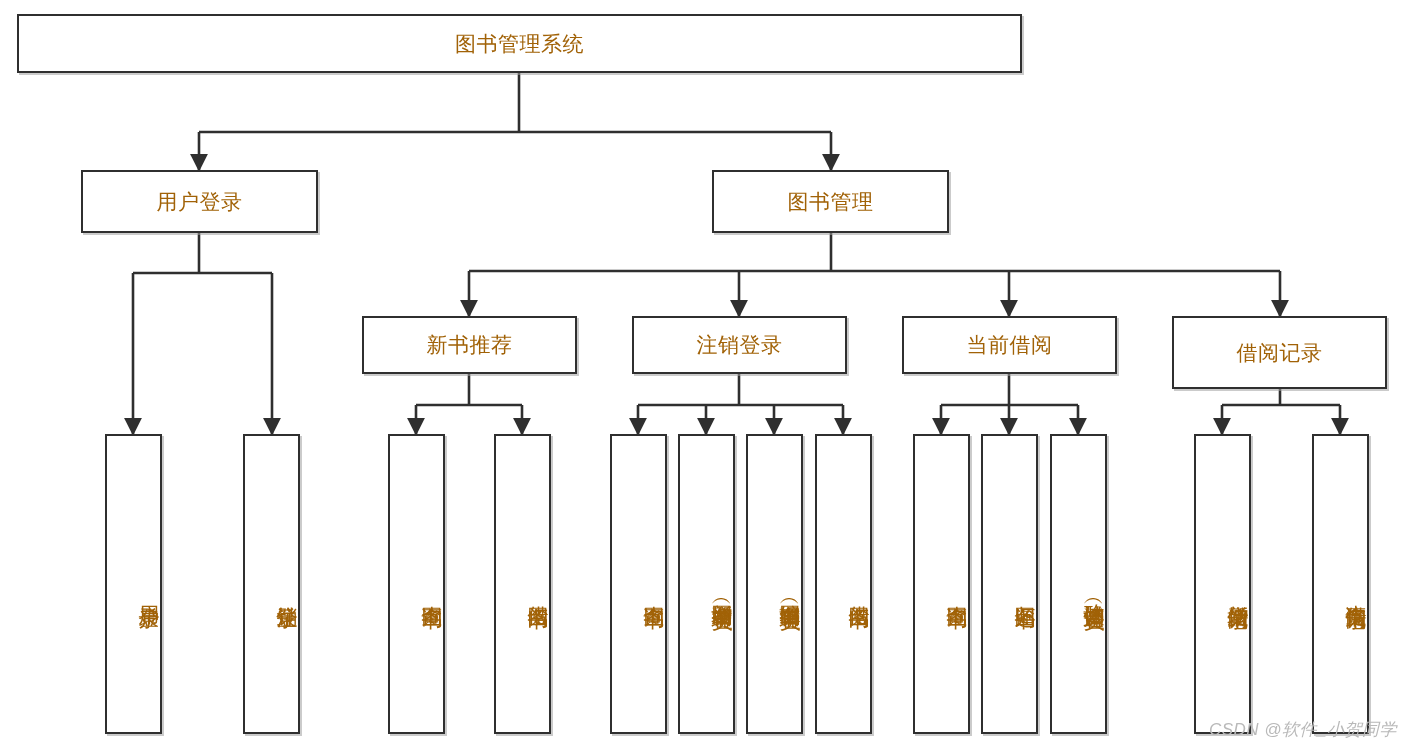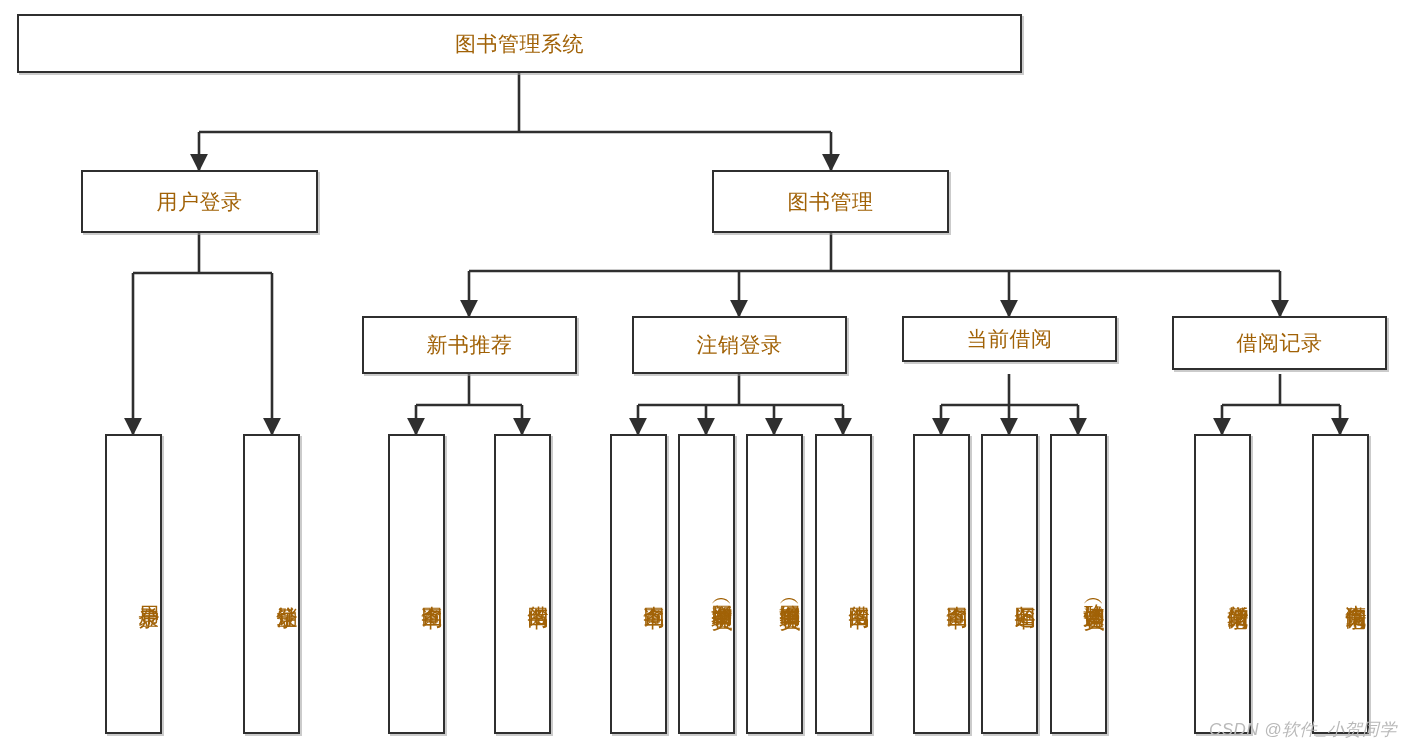--- a/index.html
+++ b/index.html
@@ -134,24 +134,24 @@
   <div class="node horiz" style="left:362px; top:316px; width:215px; height:58px;">
     <span>新书推荐</span>
   </div>
 
   <div class="node horiz" style="left:712px; top:170px; width:237px; height:63px;">
     <span>图书管理</span>
   </div>
   <div class="node horiz" style="left:632px; top:316px; width:215px; height:58px;">
     <span>注销登录</span>
   </div>
-  <div class="node horiz" style="left:902px; top:316px; width:215px; height:46px;">
+  <div class="node horiz" style="left:902px; top:316px; width:215px; height:58px;">
     <span>当前借阅</span>
   </div>
-  <div class="node horiz" style="left:1172px; top:316px; width:215px; height:54px;">
+  <div class="node horiz" style="left:1172px; top:316px; width:215px; height:73px;">
     <span>借阅记录</span>
   </div>
 
   <div class="node vert" style="left:105px; top:434px; width:57px; height:300px;">
     <span class="vlabel">用户登录</span>
   </div>
   <div class="node vert" style="left:243px; top:434px; width:57px; height:300px;">
     <span class="vlabel">注销登录</span>
   </div>
 

